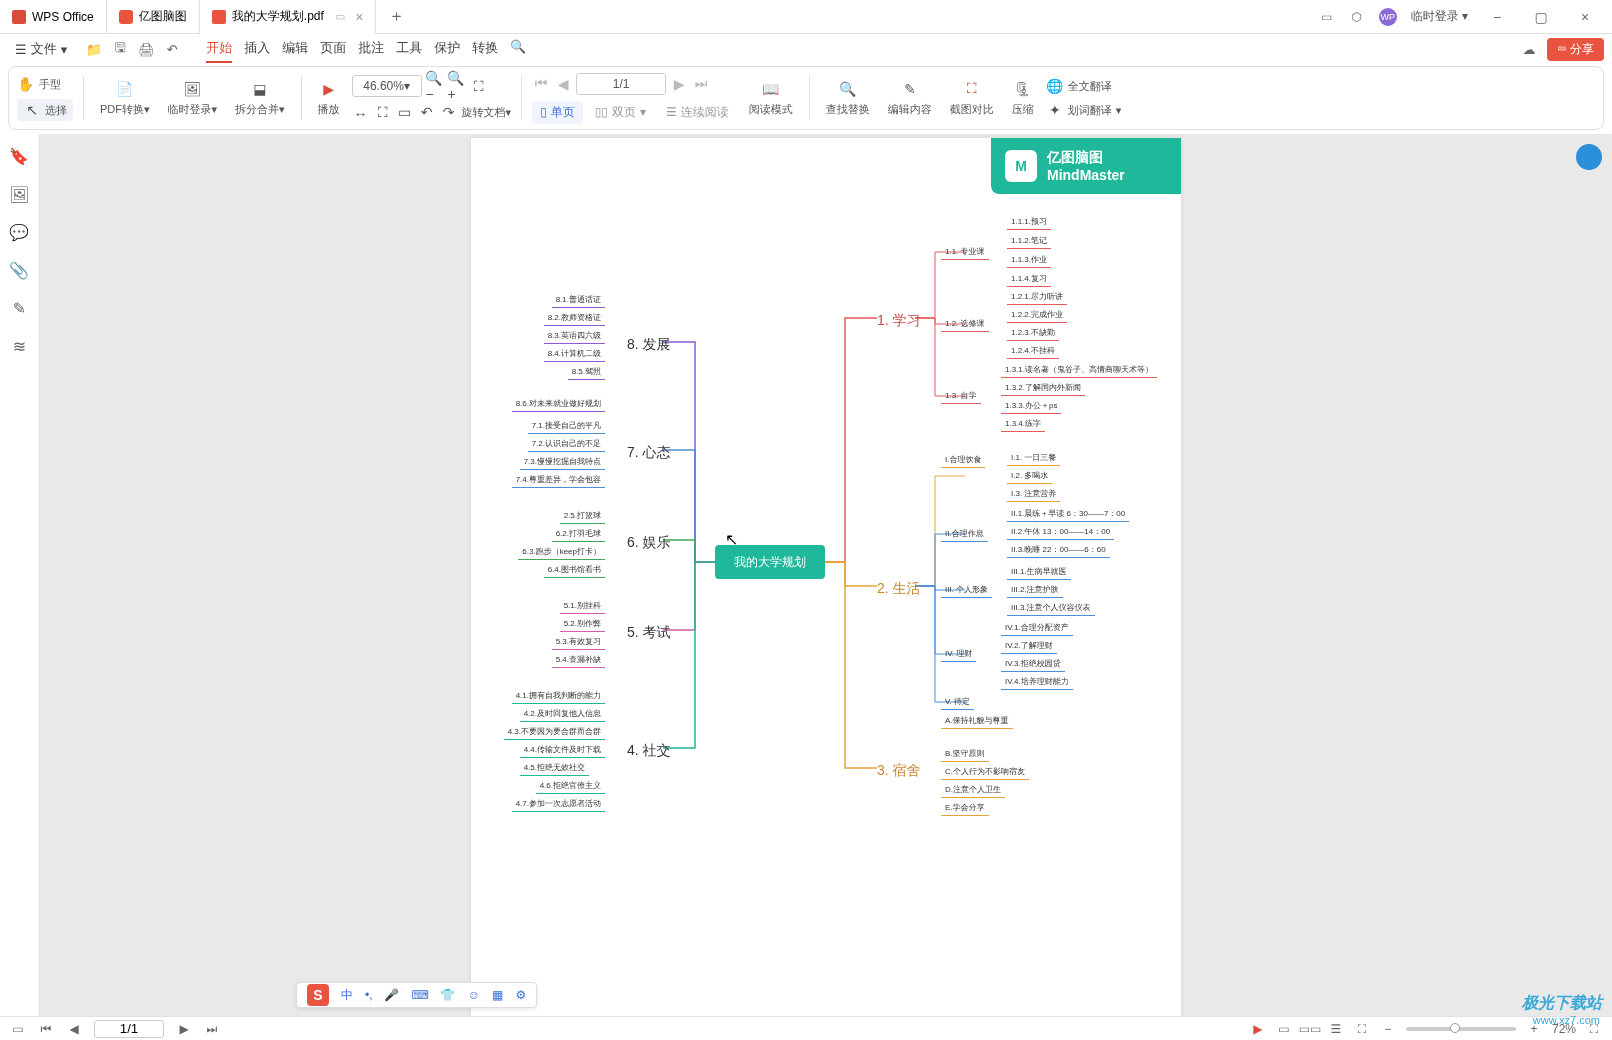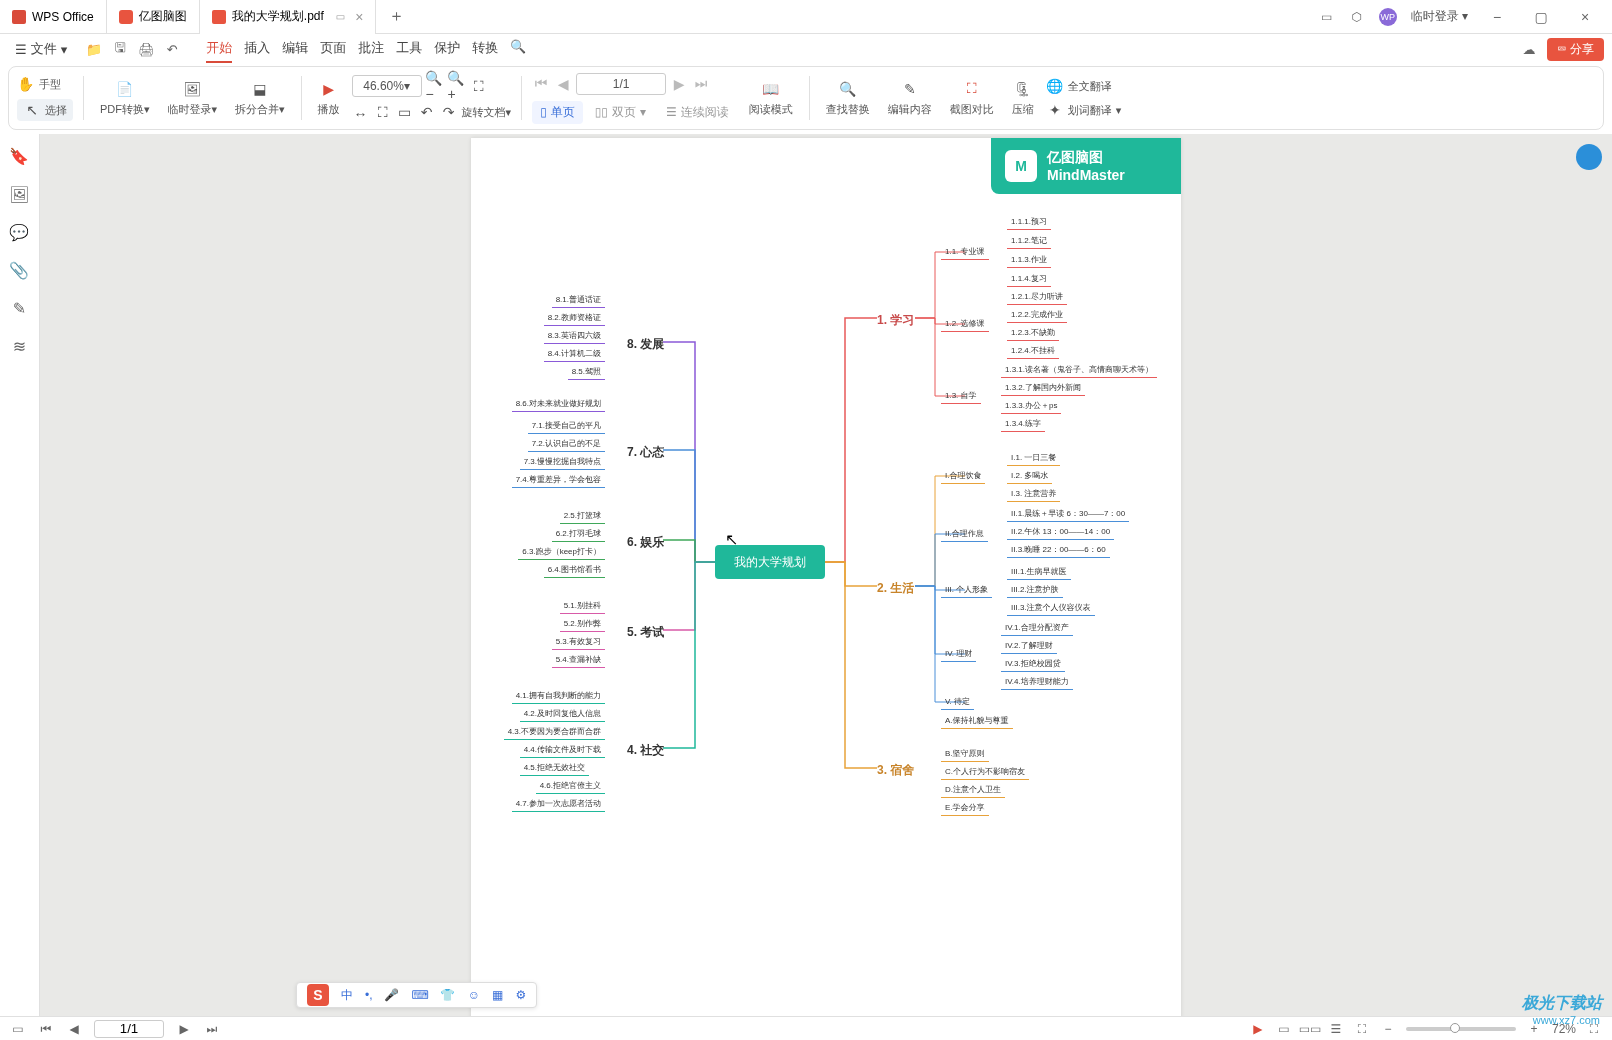--- a/index.html
+++ b/index.html
@@ -48,21 +48,21 @@
 .canvas-area { flex: 1; background: #e9e9e7; position: relative; overflow: hidden; display: flex; justify-content: center; }
 .right-floater { width: 26px; height: 26px; background: #2b8fd9; border-radius: 50%; position: absolute; right: 10px; top: 10px; }
 
 .page { width: 710px; height: 900px; background: #fff; margin-top: 4px; position: relative; box-shadow: 0 0 4px rgba(0,0,0,.1); }
 .brand { position: absolute; right: 0; top: 0; width: 190px; height: 56px; background: #1fb89a; color: #fff; display: flex; align-items: center; gap: 10px; padding-left: 14px; font-size: 14px; font-weight: bold; border-bottom-left-radius: 8px; }
 .brand-ico { width: 32px; height: 32px; background: #fff; border-radius: 6px; color: #1fb89a; display: flex; align-items: center; justify-content: center; font-weight: bold; }
 
 
 .mm { position: absolute; inset: 0; font-size: 8px; color: #333; }
 .center-node { position: absolute; left: 244px; top: 407px; width: 110px; height: 34px; background: #1fb89a; color: #fff; display: flex; align-items: center; justify-content: center; font-size: 12px; border-radius: 4px; }
-.br { position: absolute; font-size: 12px; font-weight: bold; }
+.br { position: absolute; font-size: 14px; font-weight: normal; }
 .leaf { position: absolute; font-size: 8px; padding-bottom: 1px; white-space: nowrap; }
 .leaf::after { content: ''; position: absolute; left: -4px; right: -4px; bottom: -2px; height: 1px; }
 .c-red::after { background: #e85a5a; } .c-red { color: #333; }
 .c-orange::after { background: #e8a23a; }
 .c-green::after { background: #3fa85a; }
 .c-blue::after { background: #4a8fd8; }
 .c-purple::after { background: #8a5ad8; }
 .c-pink::after { background: #d85aa8; }
 .c-teal::after { background: #1fb89a; }
 .svglines { position: absolute; inset: 0; pointer-events: none; }
@@ -284,21 +284,21 @@
         <div class="leaf c-red" style="left:540px;top:171px">1.2.2.完成作业</div>
         <div class="leaf c-red" style="left:540px;top:189px">1.2.3.不缺勤</div>
         <div class="leaf c-red" style="left:540px;top:207px">1.2.4.不挂科</div>
         <div class="leaf c-red" style="left:474px;top:252px">1.3. 自学</div>
         <div class="leaf c-red" style="left:534px;top:226px">1.3.1.读名著（鬼谷子、高情商聊天术等）</div>
         <div class="leaf c-red" style="left:534px;top:244px">1.3.2.了解国内外新闻</div>
         <div class="leaf c-red" style="left:534px;top:262px">1.3.3.办公＋ps</div>
         <div class="leaf c-red" style="left:534px;top:280px">1.3.4.练字</div>
 
         <div class="br" style="left:406px;top:442px;color:#c8842a">2. 生活</div>
-        <div class="leaf c-orange" style="left:474px;top:332px">I.合理饮食</div>
+        <div class="leaf c-orange" style="left:474px;top:316px">I.合理饮食</div>
         <div class="leaf c-orange" style="left:540px;top:314px">I.1. 一日三餐</div>
         <div class="leaf c-orange" style="left:540px;top:332px">I.2. 多喝水</div>
         <div class="leaf c-orange" style="left:540px;top:350px">I.3. 注意营养</div>
         <div class="leaf c-blue" style="left:474px;top:390px">II.合理作息</div>
         <div class="leaf c-blue" style="left:540px;top:370px">II.1.晨练＋早读 6：30——7：00</div>
         <div class="leaf c-blue" style="left:540px;top:388px">II.2.午休 13：00——14：00</div>
         <div class="leaf c-blue" style="left:540px;top:406px">II.3.晚睡 22：00——6：60</div>
         <div class="leaf c-blue" style="left:474px;top:446px">III. 个人形象</div>
         <div class="leaf c-blue" style="left:540px;top:428px">III.1.生病早就医</div>
         <div class="leaf c-blue" style="left:540px;top:446px">III.2.注意护肤</div>

